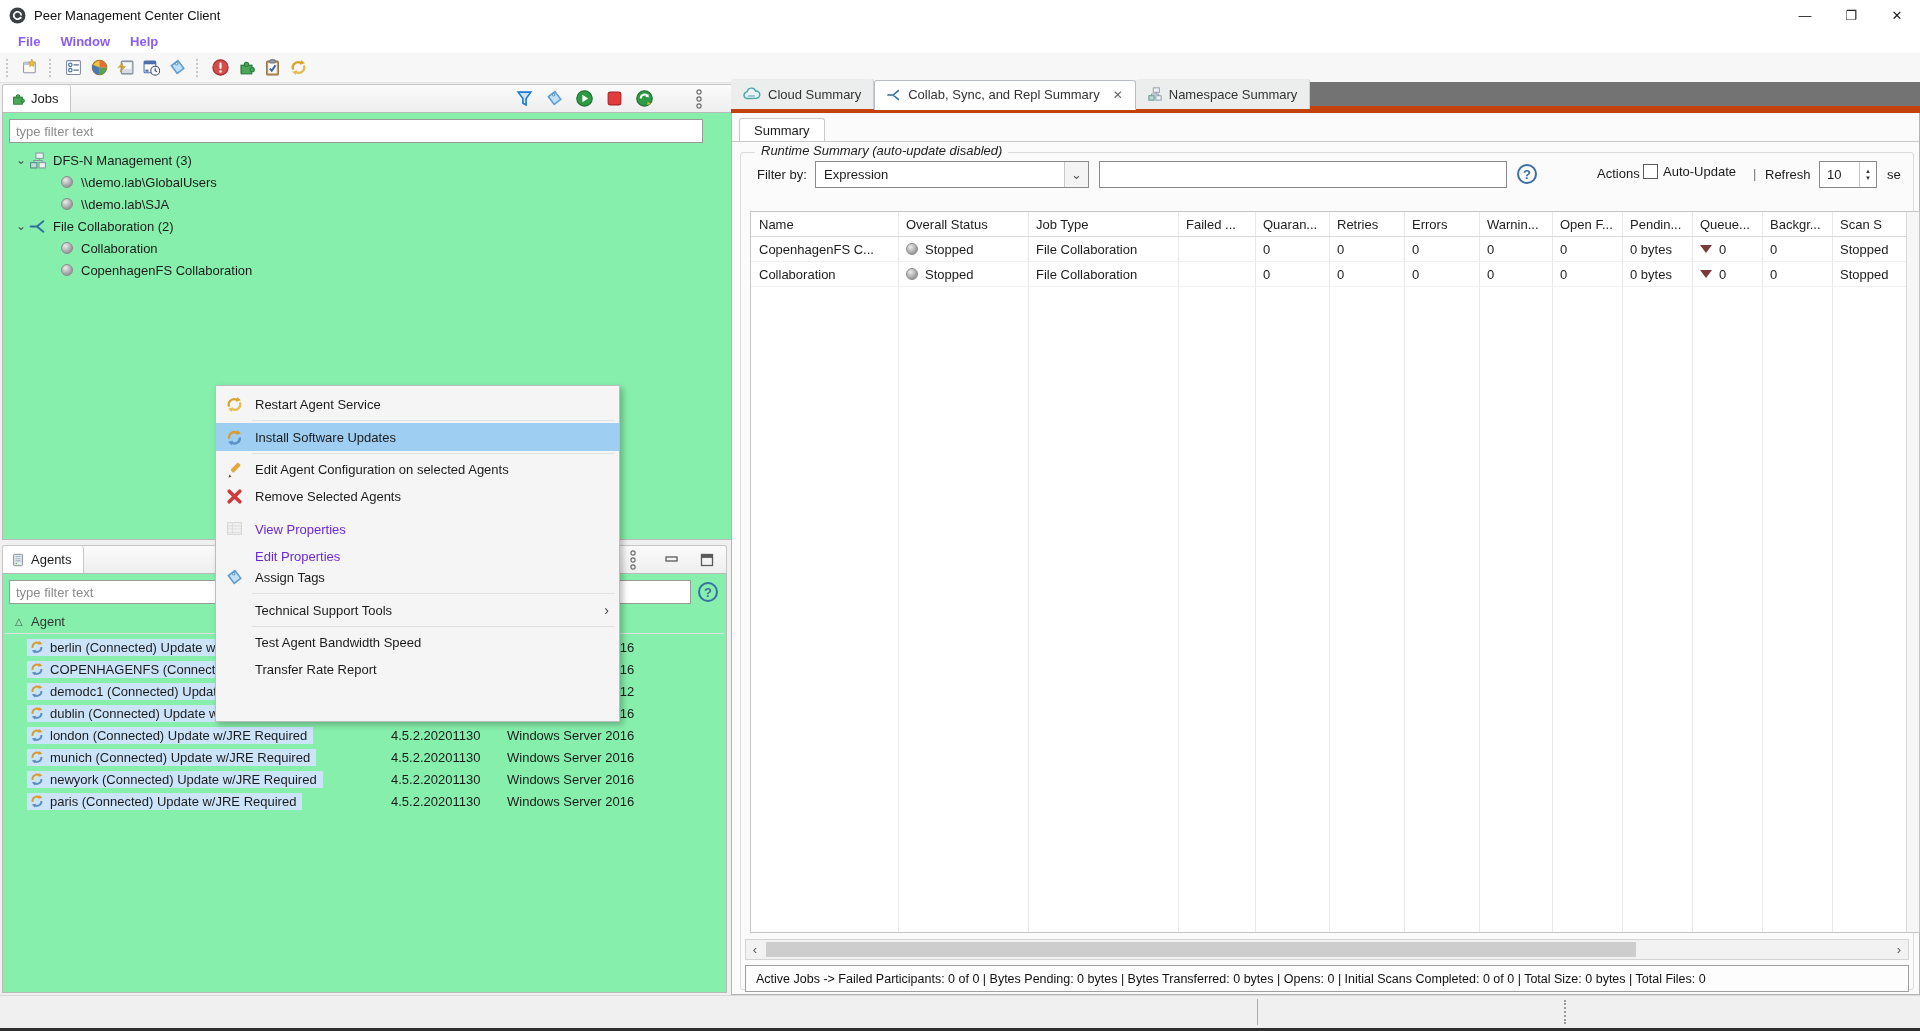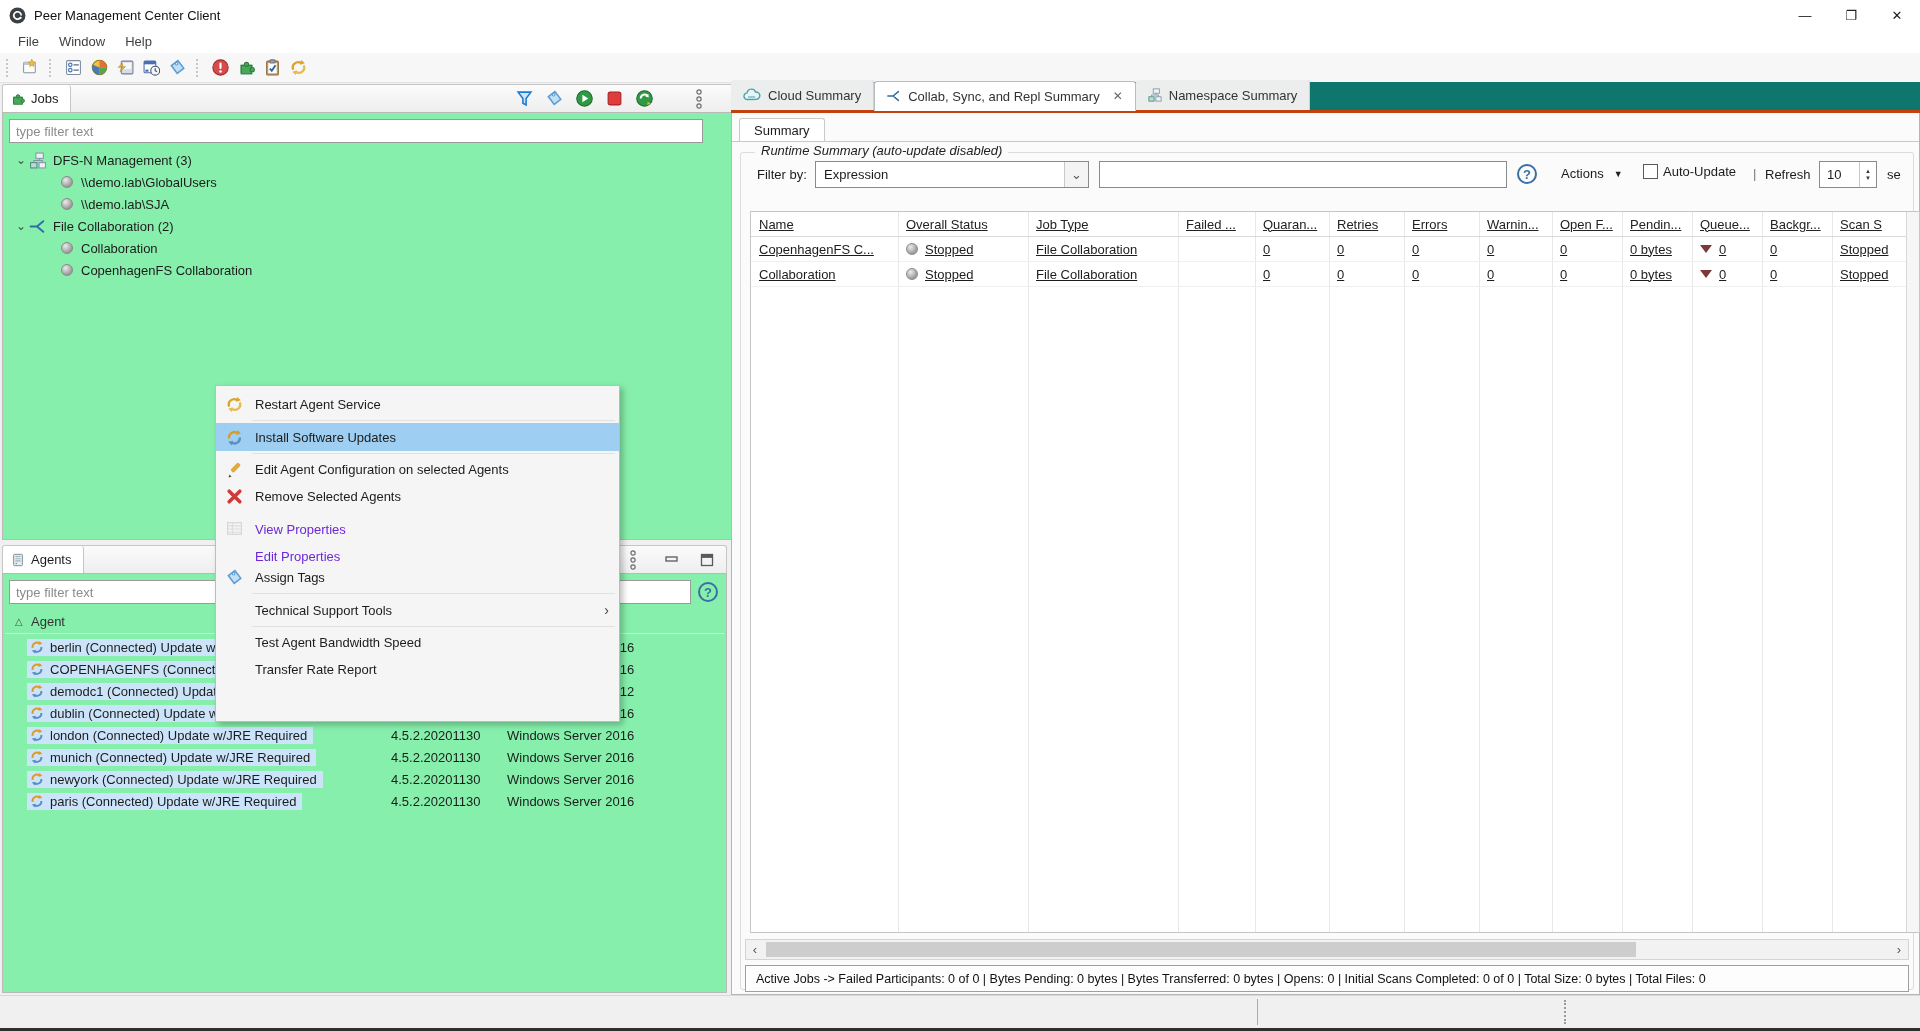--- a/index.html
+++ b/index.html
@@ -8,21 +8,21 @@
   .abs { position:absolute; }
   #app { position:relative; width:1920px; height:1031px; background:#f0f0f0; }
 
   
   #titlebar { left:0; top:0; width:1920px; height:30px; background:#ffffff; display:flex; align-items:center; }
   #titlebar .appicon { width:17px; height:17px; margin:0 8px 0 9px; }
   #title-text { font-size:13px; color:#111; }
   #caption-btns { margin-left:auto; display:flex; height:30px; }
   .cap-btn { width:46px; height:30px; display:flex; align-items:center; justify-content:center; font-size:13px; color:#222; }
   #menubar { left:0; top:30px; width:1920px; height:23px; background:#ffffff; display:flex; align-items:center; padding-left:8px; }
-  .menu-item { padding:2px 10px; color:#404040; }
+  .menu-item { padding:2px 10px; color:#8b5cf6;font-weight:bold; }
   #toolbar { left:0; top:53px; width:1920px; height:30px; background:#f7f7f7; border-bottom:1px solid #e3e3e3; display:flex; align-items:center; }
   .tb-sep { width:5px; height:18px; margin:0 6px; border-left:2px dotted #c7c7c7; }
   .tb-btn { width:24px; height:24px; display:flex; align-items:center; justify-content:center; margin:0 1px; }
   .ic16 { width:17px; height:17px; }
   .ic14 { width:14px; height:14px; }
 
   
   .view { background:#f0f0f0; }
   .view-tabs { position:absolute; left:0; top:0; right:0; height:28px; background:linear-gradient(#fbfbfb,#eeeeef); border:1px solid #c6c6c6; border-bottom:none; border-radius:3px 3px 0 0; display:flex; align-items:center; }
   .vtab { height:28px; display:flex; align-items:center; gap:6px; padding:0 12px 0 8px; background:#ffffff; border-right:1px solid #c6c6c6; border-radius:3px 3px 0 0; font-size:13px; }
@@ -45,57 +45,57 @@
   .agents-head { position:absolute; left:2px; top:36px; right:2px; height:24px; border-bottom:1px solid #e0e0e0; display:flex; align-items:center; color:#333; }
   .sort-tri { margin-left:10px; font-size:10px; color:#555; width:16px; }
   .agents-rows { position:absolute; left:2px; top:62px; right:2px; bottom:2px; }
   .agent-row { position:relative; height:22px; display:flex; align-items:center; }
   .agent-sel { display:inline-flex; align-items:center; gap:6px; background:#cbe4fa; padding:1px 6px 1px 3px; margin-left:22px; white-space:nowrap; }
   .agent-ver { position:absolute; left:386px; white-space:nowrap; }
   .agent-os  { position:absolute; left:502px; white-space:nowrap; }
 
   
   #editor { left:731px; top:82px; width:1189px; height:913px; }
-  .editor-tabs { position:absolute; left:0; top:0; right:0; height:31px; background:#0f766e; border-bottom:3px solid #c2410c; display:flex; align-items:flex-end; }
+  .editor-tabs { position:absolute; left:0; top:0; right:0; height:31px; background:#737373; border-bottom:7px solid #c2410c; display:flex; align-items:center; }
   .etab { height:30px; display:flex; align-items:center; gap:7px; padding:0 12px; border-right:1px solid #cdcdcd; color:#333; background:#eceded; font-size:13px; border-radius:3px 3px 0 0; }
   .etab.active { background:#ffffff; border:1px solid #b7bcc5; border-bottom:1px solid #ffffff; margin-bottom:-1px; }
   .etab .closex { margin-left:6px; color:#666; font-size:12px; }
   #editor-content { position:absolute; left:0; top:31px; right:0; bottom:0; background:#fbfbfb; border:1px solid #b5b5b5; border-top:none; }
   .subtab { position:absolute; left:7px; top:5px; height:23px; padding:0 14px; background:#ffffff; border:1px solid #c9c9c9; border-bottom:none; border-radius:3px 3px 0 0; display:flex; align-items:center; font-size:13px; }
   .subtab-line { position:absolute; left:0; top:28px; right:0; height:1px; background:#c9c9c9; }
   .runtime-group { position:absolute; left:8px; top:39px; right:5px; bottom:4px; border:1px solid #dcdcdc; border-radius:3px; }
   .runtime-label { position:absolute; left:14px; top:-10px; background:#fbfbfb; padding:0 6px; font-style:italic; color:#222; font-size:13px; }
 
   .fb-row { position:absolute; left:0; top:8px; right:0; height:28px; }
   .fb-label { position:absolute; left:16px; top:6px; }
   .combo { position:absolute; left:74px; top:0; width:274px; height:27px; border:1px solid #8a8a8a; background:#fff; }
   .combo .val { position:absolute; left:8px; top:5px; }
   .combo .dd { position:absolute; right:0; top:0; width:24px; height:100%; border-left:1px solid #c8c8c8; background:#f4f4f4; display:flex; align-items:center; justify-content:center; color:#555; }
   .fb-input { position:absolute; left:358px; top:0; width:408px; height:27px; border:1px solid #8a8a8a; background:#fff; font-family:inherit; font-size:13px; padding:0 6px; }
   .fb-help { position:absolute; left:776px; top:3px; width:20px; height:20px; border:2px solid #3a6ea5; border-radius:50%; color:#3a6ea5; font-weight:bold; font-size:13px; display:flex; align-items:center; justify-content:center; }
-  .fb-actions { position:absolute; left:820px; top:5px; display:flex; gap:10px; align-items:center; }
+  .fb-actions { position:absolute; left:856px; top:5px; display:flex; gap:10px; align-items:center; }
   .fb-caret { font-size:11px; color:#222; }
   .fb-check { position:absolute; left:902px; top:3px; display:flex; gap:5px; align-items:center; }
   .fb-check .box { width:15px; height:15px; border:1px solid #5a5a5a; background:#fff; }
   .fb-pipe { position:absolute; left:1012px; top:5px; color:#777; }
   .fb-refresh { position:absolute; left:1024px; top:6px; }
   .spinner { position:absolute; left:1078px; top:0; width:58px; height:27px; border:1px solid #8a8a8a; background:#fff; }
   .spinner .num { position:absolute; left:7px; top:5px; }
   .spinner .arrows { position:absolute; right:0; top:0; width:17px; height:100%; border-left:1px solid #c8c8c8; display:flex; flex-direction:column; align-items:center; justify-content:center; font-size:6px; color:#333; line-height:7px; }
   .fb-unit { position:absolute; left:1146px; top:6px; }
 
   
   #sumtable { position:absolute; left:9px; top:58px; width:1170px; height:722px; background:#ffffff; border:1px solid #c6c6c6; }
   .vsb { position:absolute; right:0; top:0; width:13px; bottom:0; background:#f6f6f6; border-left:1px solid #d8d8d8; }
   .colgrid { position:absolute; left:0; top:0; right:13px; bottom:0; }
   .colline { position:absolute; top:0; bottom:0; width:1px; background:#e8e8e8; }
   .srow { position:relative; display:flex; height:25px; align-items:center; }
   .srow.head { border-bottom:1px solid #d9d9d9; color:#222; }
   .srow.body { border-bottom:1px solid #f0f0f0; }
-  .scell { padding:0 8px; white-space:nowrap; overflow:hidden; display:flex; align-items:center; gap:7px;text-decoration:underline; }
+  .scell { padding:0 8px; white-space:nowrap; overflow:hidden; display:flex; align-items:center; gap:7px; }
   .c0{width:147px}.c1{width:130px}.c2{width:150px}.c3{width:77px}.c4{width:74px}.c5{width:75px}.c6{width:75px}.c7{width:73px}.c8{width:70px}.c9{width:70px}.c10{width:70px}.c11{width:70px}.c12{width:76px}
   .sphere { width:12px; height:12px; border-radius:50%; background:radial-gradient(circle at 35% 30%, #ececec, #9b9b9b 70%); border:1px solid #8b8b8b; flex:none; }
   .qtri { width:0; height:0; border-left:6px solid transparent; border-right:6px solid transparent; border-top:8px solid #7a3a3a; flex:none; }
 
   .hscroll { position:absolute; left:4px; right:4px; top:786px; height:21px; background:#f2f2f2; border:1px solid #d4d4d4; }
   .hs-arrow { position:absolute; top:0; width:18px; height:19px; display:flex; align-items:center; justify-content:center; color:#555; font-size:13px; }
   .hs-thumb { position:absolute; left:20px; top:2px; width:870px; height:15px; background:#cdcdcd; }
   .sum-footer { position:absolute; left:4px; right:4px; top:812px; height:27px; border:1px solid #9f9f9f; background:#fdfdfd; display:flex; align-items:center; padding:0 10px; font-size:12.5px; color:#111; white-space:nowrap; overflow:hidden; }
 
   

